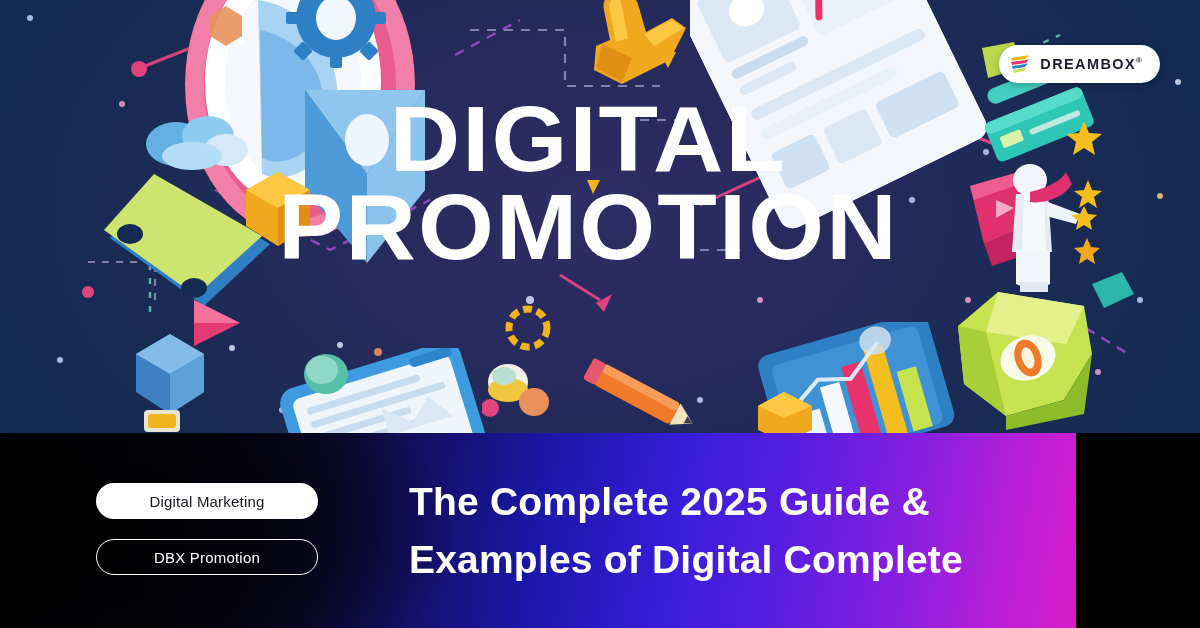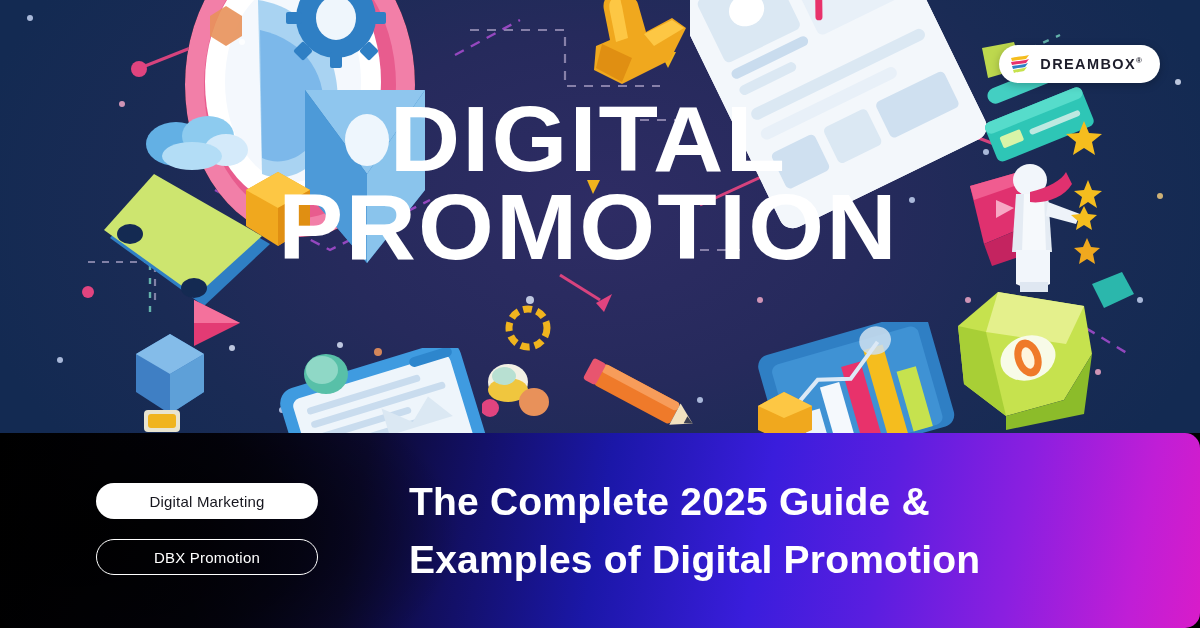--- a/index.html
+++ b/index.html
@@ -38,28 +38,27 @@
   }
   #logo-mark { width:22px; height:22px; flex:0 0 22px; }
   #logo-text {
     font-size:14.5px; font-weight:bold; letter-spacing:1.4px;
     color:#1d1d2b; white-space:nowrap;
   }
   #logo-text .tm { font-size:8px; vertical-align:super; letter-spacing:0; }
 
   
   #footer {
-    position:absolute; left:0; top:433px; width:1200px; height:195px;
+    position:absolute; left:0; top:433px; width:1076px; height:195px;
     background:
       linear-gradient(100deg,
         #000000 0%, #050413 18%, #0c0a31 30%,
         #1b17a8 50%, #3a1ddc 63%, #5a1ee0 73%,
         #8b1fe0 84%, #c01ed6 94%, #d81cc9 100%);
     overflow:hidden;
-    border-radius:15px;
   }
   #footer::after{
     content:""; position:absolute; inset:0;
     background:radial-gradient(ellipse 520px 260px at 70px 100px, rgba(0,0,0,.92) 0%, rgba(0,0,0,.55) 45%, rgba(0,0,0,0) 75%);
     pointer-events:none;
   }
 
   #tags { position:absolute; left:96px; top:50px; z-index:10; }
   .tag {
     display:flex; align-items:center; justify-content:center;
@@ -418,17 +417,17 @@
       <div class="tag filled">
         <span>Digital Marketing</span>
       </div>
       <div class="tag outline">
         <span>DBX Promotion</span>
       </div>
     </div>
 
     <div id="footer-title">
       <span>The Complete 2025 Guide &amp;</span>
-      <span>Examples of Digital Promotion</span>
+      <span>Examples of Digital Complete</span>
     </div>
   </div>
 
 </div>
 
 </body></html>

